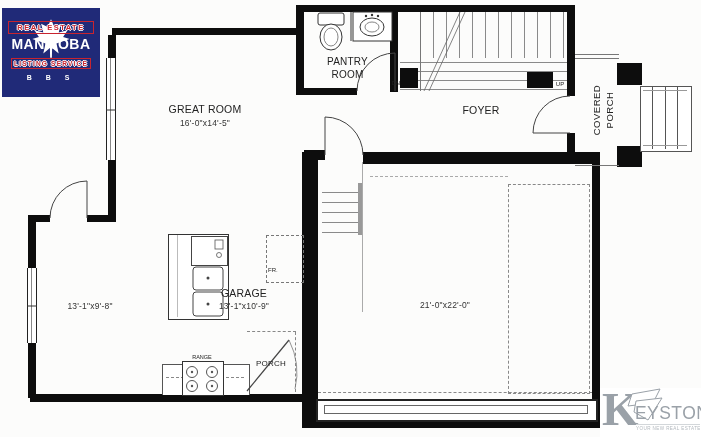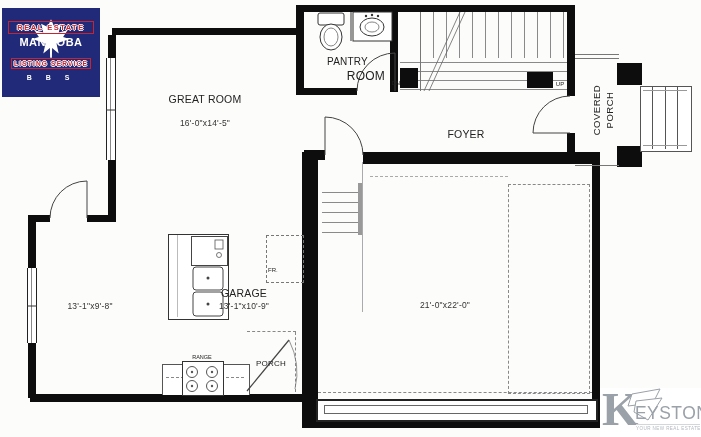--- a/index.html
+++ b/index.html
@@ -27,21 +27,21 @@
   .dash-v{position:absolute;border-left:1px dashed #888;width:0;}
   .box{position:absolute;border:1px solid #333;background:#fff;}
   svg.linework{position:absolute;left:0;top:0;pointer-events:none;}
 
   
   .mls{position:absolute;left:2px;top:8px;width:98px;height:89px;background:#202a78;}
   .mls .re{position:absolute;left:6px;right:6px;top:13px;border:1px solid #c8242f;
     color:#c8242f;font-weight:bold;font-size:7.5px;text-align:center;letter-spacing:1.5px;
     padding:1px 0;text-shadow:-1px 0 #fff,1px 0 #fff,0 -1px #fff,0 1px #fff;}
   .mls .mb{position:absolute;left:0;right:0;top:28px;color:#fff;font-weight:bold;
-    font-size:11px;text-align:center;letter-spacing:.5px;}
+    font-size:14px;text-align:center;letter-spacing:.5px;}
   .mls .ls{position:absolute;left:9px;right:9px;top:50px;border:1px solid #c8242f;
     color:#c8242f;font-weight:bold;font-size:6.5px;text-align:center;letter-spacing:1.2px;
     padding:1px 0;text-shadow:-1px 0 #fff,1px 0 #fff,0 -1px #fff,0 1px #fff;}
   .mls .bbs{position:absolute;left:0;right:0;top:66px;color:#fff;font-weight:bold;
     font-size:7px;text-align:center;letter-spacing:6px;}
 
   
   .keystone{position:absolute;left:600px;top:388px;width:101px;height:49px;background:#fff;}
   .keystone .k{position:absolute;left:2px;top:-2px;font-family:"Liberation Serif",serif;
     font-weight:bold;font-size:47px;line-height:1;color:#9aa1a8;}
@@ -168,27 +168,27 @@
       <circle cx="212" cy="372" r="5.5" fill="none" stroke="#555"></circle>
       <circle cx="192" cy="386" r="5.5" fill="none" stroke="#555"></circle>
       <circle cx="212" cy="386" r="5.5" fill="none" stroke="#555"></circle>
       <circle cx="192" cy="372" r="1.2" fill="#555"></circle>
         <circle cx="212" cy="372" r="1.2" fill="#555"></circle>
       <circle cx="192" cy="386" r="1.2" fill="#555"></circle>
         <circle cx="212" cy="386" r="1.2" fill="#555"></circle>
     </g>
   </svg>
 
-  <div class="label name" style="left:145px;top:93px;width:120px;">GREAT ROOM</div>
+  <div class="label name" style="left:145px;top:103px;width:120px;">GREAT ROOM</div>
   <div class="label dims" style="left:145px;top:118px;width:120px;">16'-0"x14'-5"</div>
 
   <div class="label name" style="left:310px;top:56px;width:75px;font-size:10px;">PANTRY</div>
-  <div class="label name" style="left:310px;top:69px;width:75px;font-size:12px;text-align:right;">ROOM</div>
-
-  <div class="label name" style="left:430px;top:104px;width:72px;margin-top:24px;">FOYER</div>
+  <div class="label name" style="left:310px;top:69px;width:75px;font-size:10px;">ROOM</div>
+
+  <div class="label name" style="left:445px;top:104px;width:72px;">FOYER</div>
 
   <div class="porch-label">
     <div>COVERED</div>
     <div>PORCH</div>
   </div>
 
   <div class="label dims" style="left:385px;top:300px;width:120px;">21'-0"x22'-0"</div>
 
   <div class="label dims" style="left:35px;top:301px;width:110px;">13'-1"x9'-8"</div>
 

